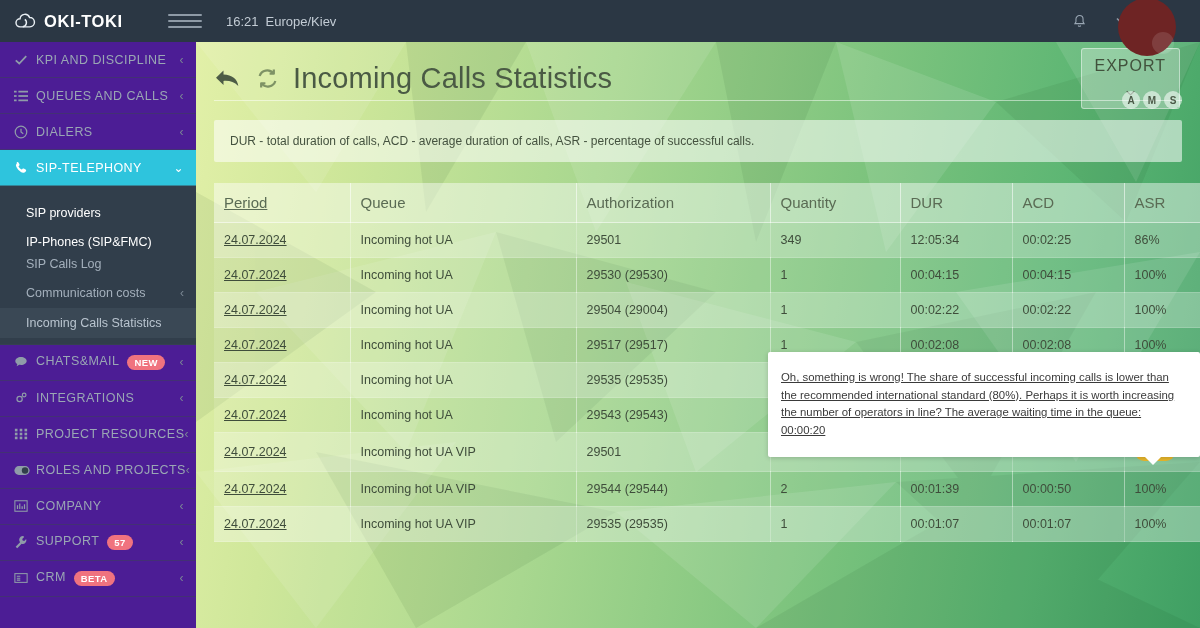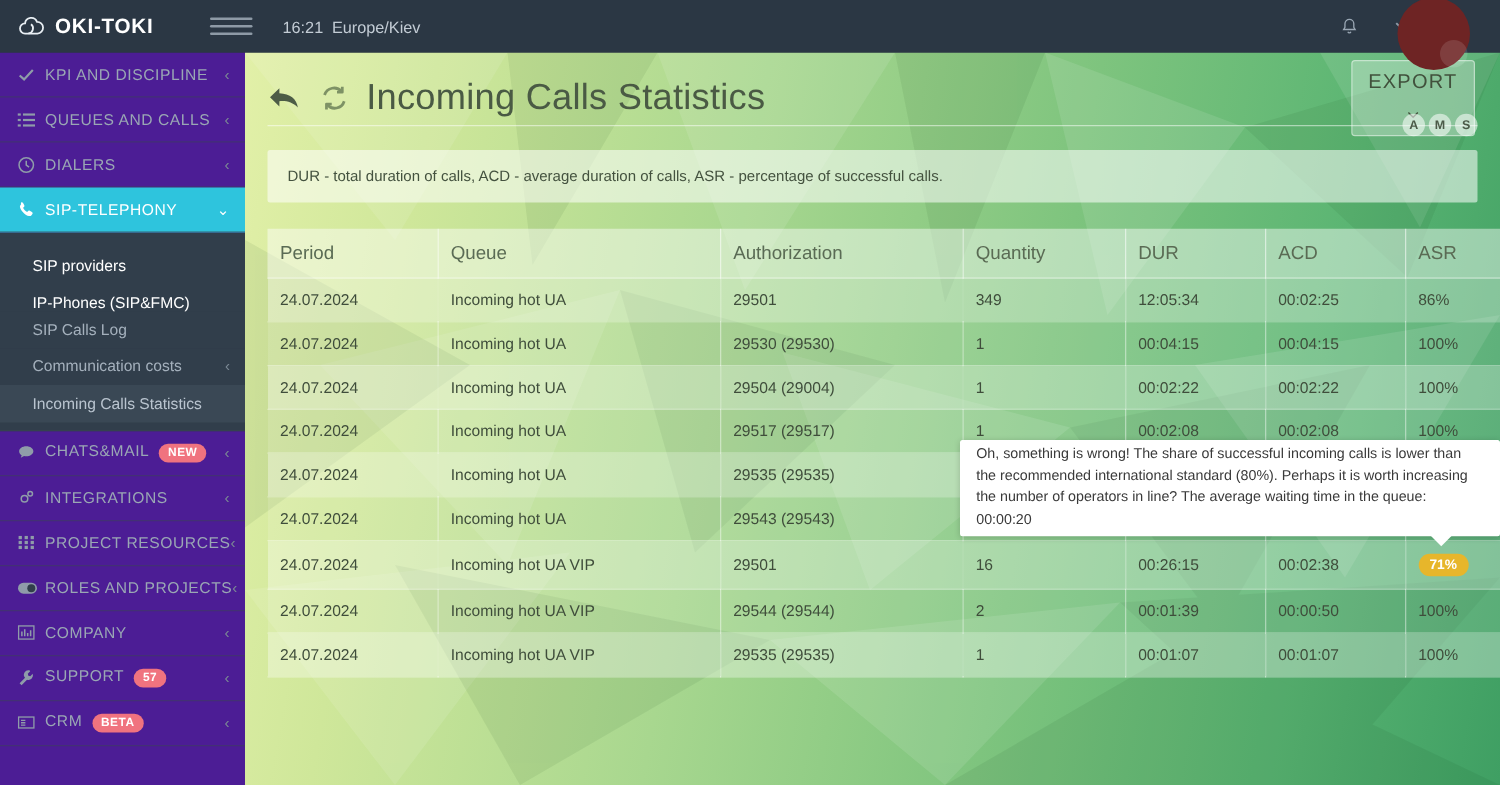--- a/index.html
+++ b/index.html
@@ -158,42 +158,43 @@
   table.stats td:last-child { border-right: none; }
   table.stats tbody tr:nth-child(odd) { background: rgba(255,255,255,.34); }
   table.stats tbody tr:nth-child(even) { background: rgba(255,255,255,.13); }
   .col-period { width: 136px; }
   .col-queue { width: 226px; }
   .col-auth { width: 194px; }
   .col-qty { width: 130px; }
   .col-dur { width: 112px; }
   .col-acd { width: 112px; }
   .col-asr { width: 90px; }
-  th.c-period, td.c-period { text-align: left; }
+  th.c-period, td.c-period { text-align: left; text-decoration: underline; }
   th.c-queue { text-align: center; }
   th.c-auth { text-align: center; }
   th.c-qty, th.c-dur, th.c-acd, th.c-asr { text-align: center; }
 
   .pill-warn {
     display: inline-block; background: #e7b62b; color: #ffffff;
     font-weight: bold; font-size: 11px;
     border-radius: 10px; padding: 3px 9px;
   }
 
   
   .tooltip {
     position: absolute;
     left: 554px; top: 169px;
     width: 432px;
     background: #ffffff;
     color: #3a3a3a; font-size: 11.4px; line-height: 1.55;
-    padding: 3px 13px;
+    padding: 17px 13px;
     border-radius: 2px;
     box-shadow: 0 1px 5px rgba(0,0,0,.18);
     z-index: 20;
+    text-decoration: underline;
   }
   .tooltip:after {
     content: ""; position: absolute;
     bottom: -8px; right: 38px;
     border-left: 9px solid transparent;
     border-right: 9px solid transparent;
     border-top: 9px solid #ffffff;
   }
 </style>
 </head>

